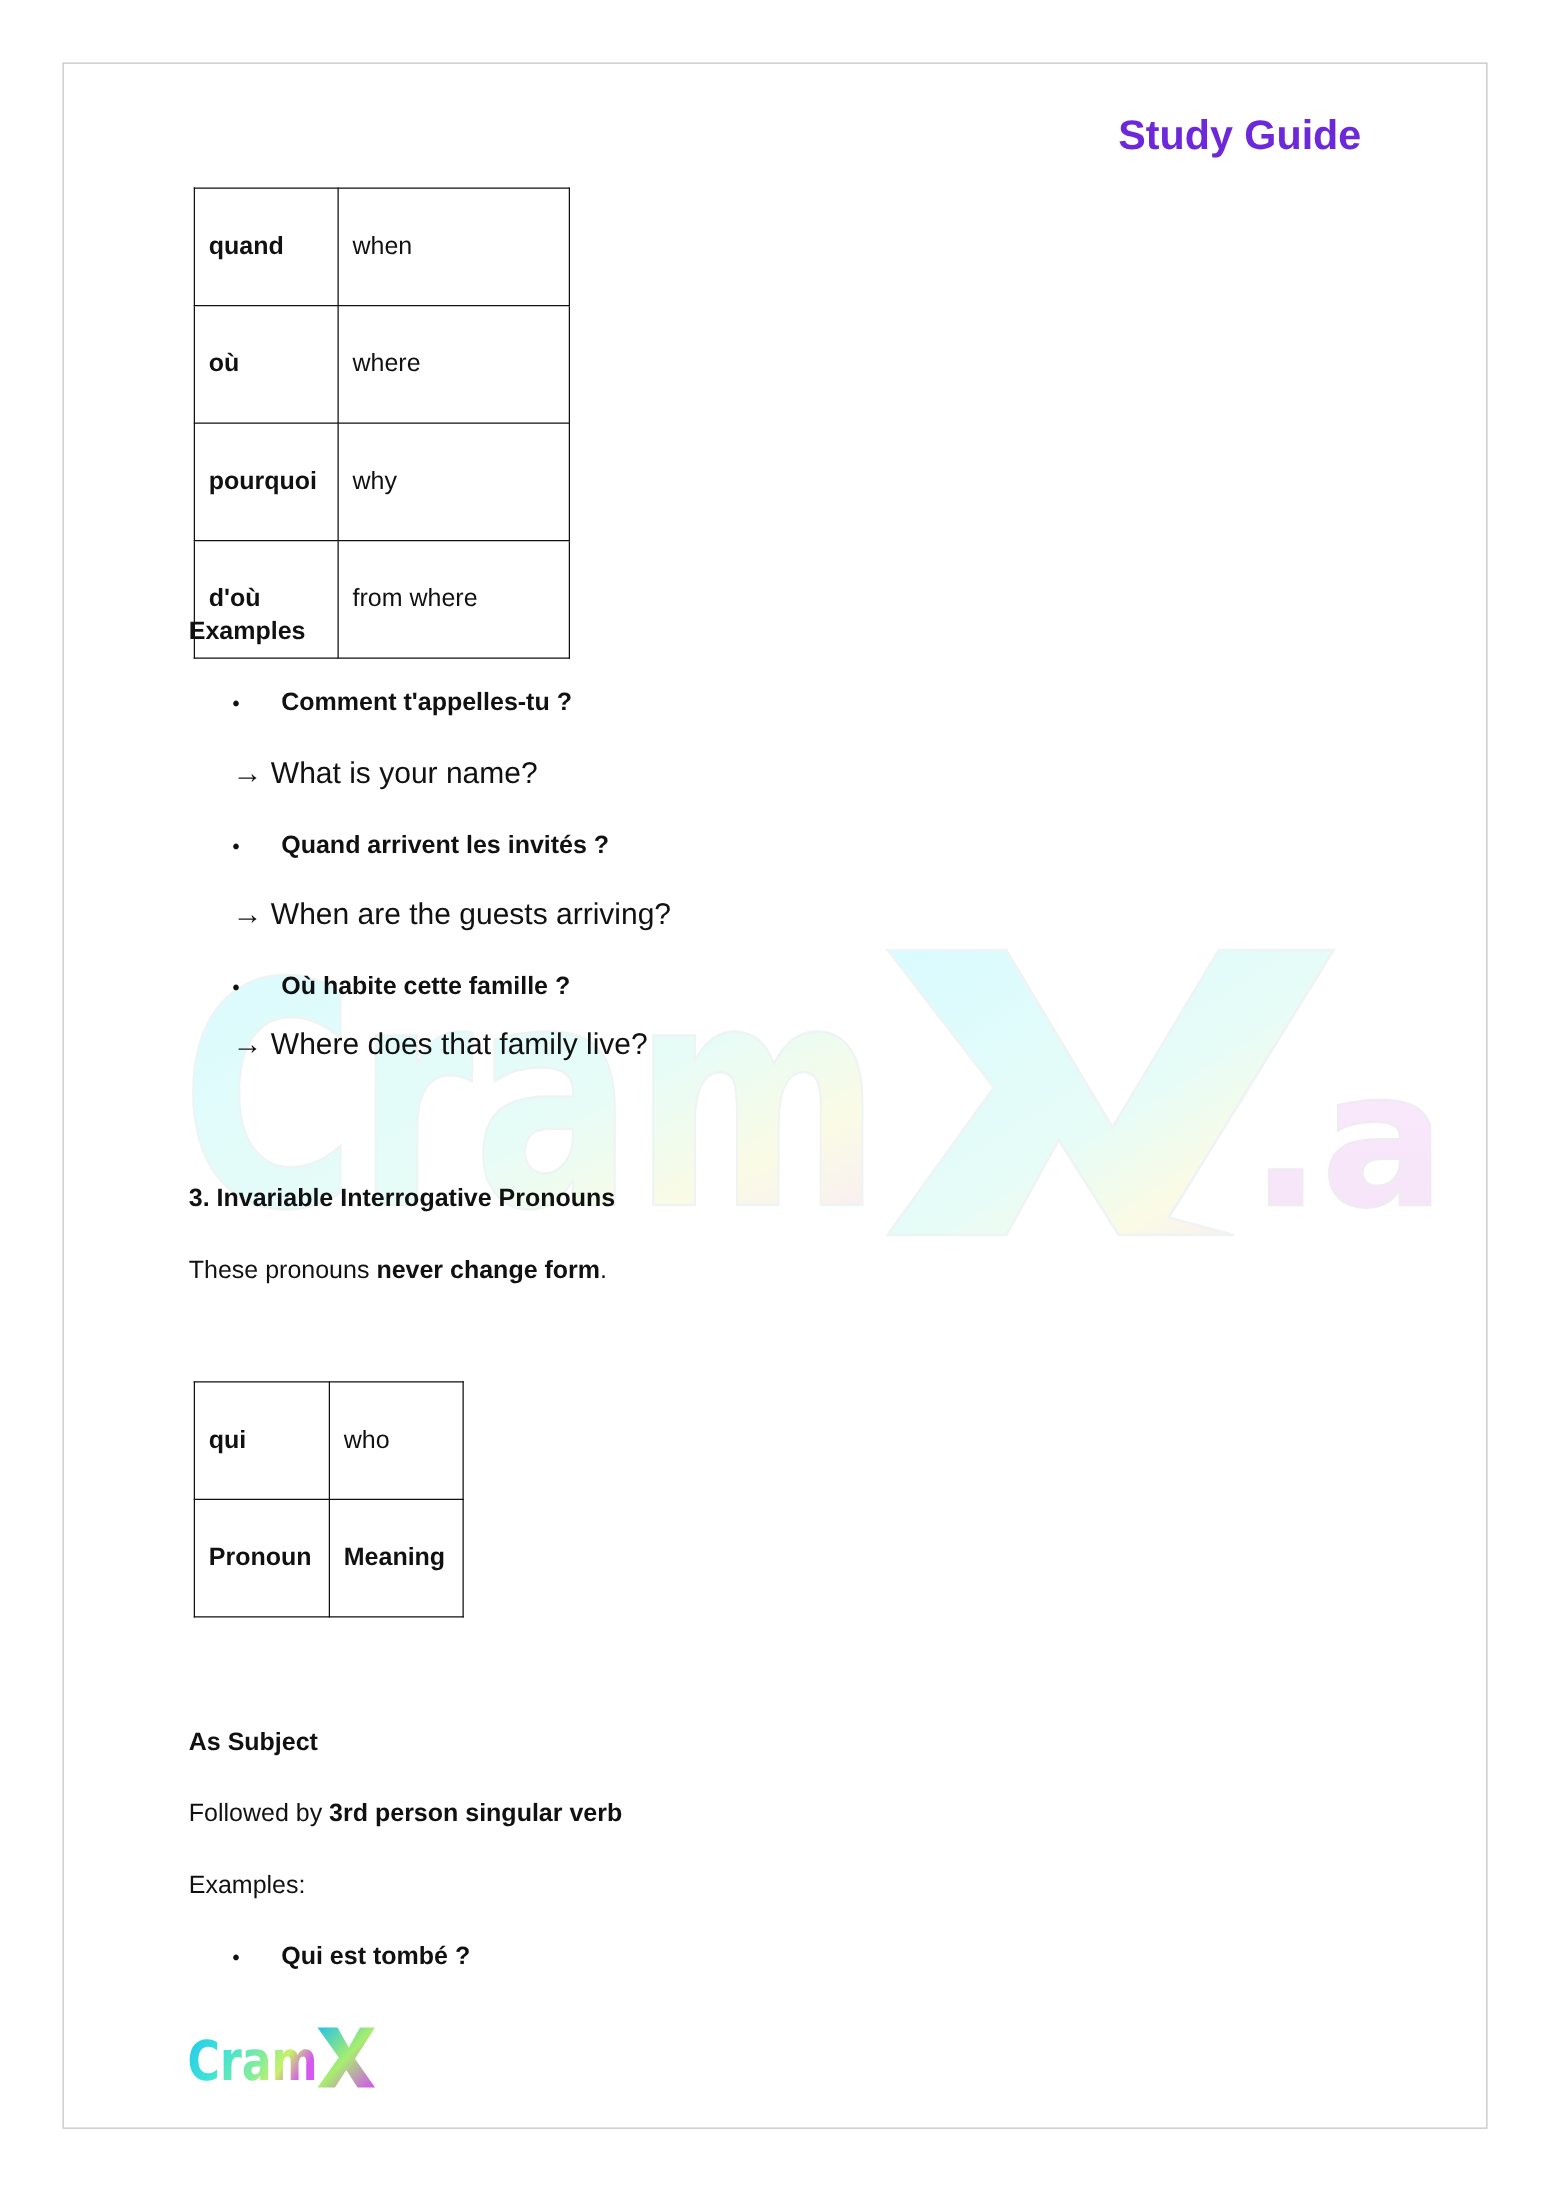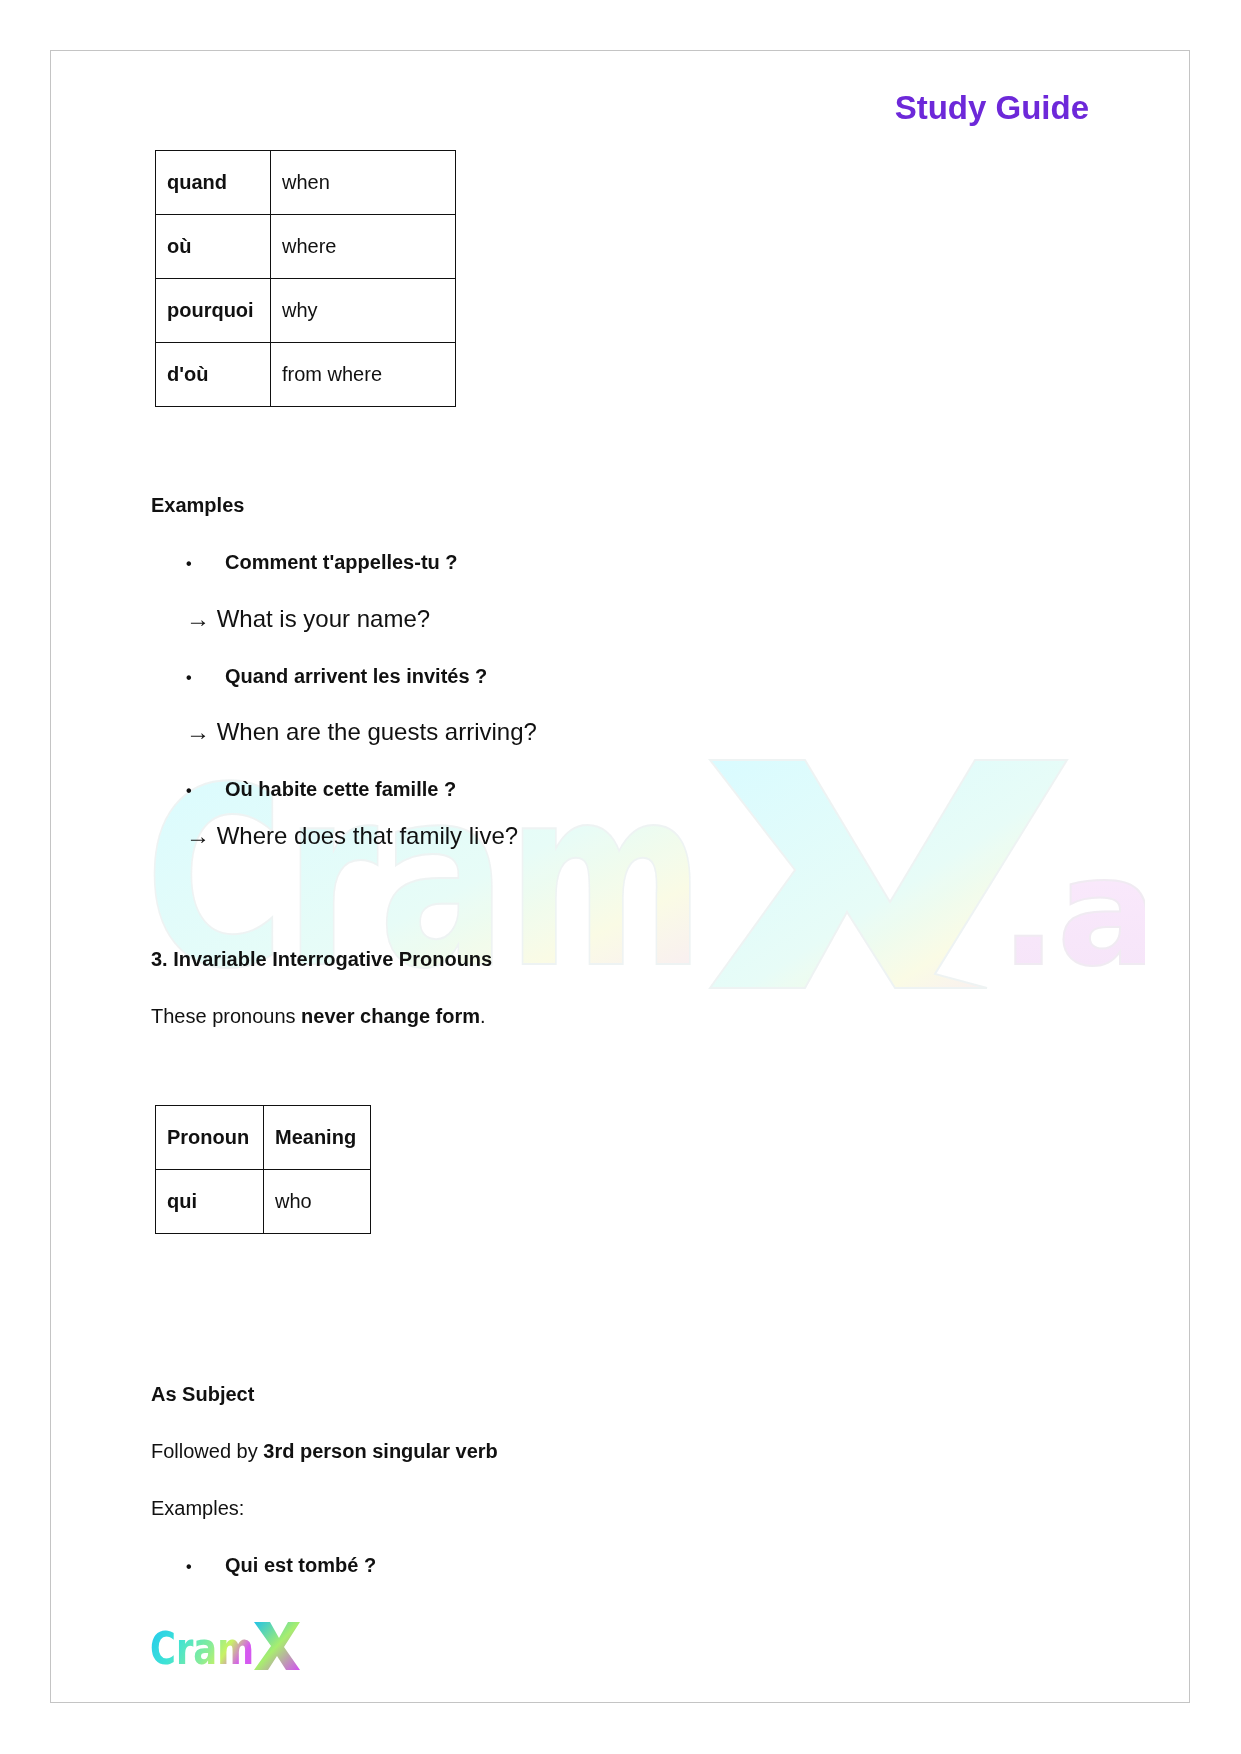--- a/index.html
+++ b/index.html
@@ -63,21 +63,21 @@
       white-space: nowrap;
     }
     table.grid {
       position: absolute;
       border-collapse: collapse;
       font-size: 20px;
     }
     table.grid td {
       border: 1.5px solid #111111;
       height: 63px;
-      padding: 0 11px;
+      padding: 15px 11px;
       vertical-align: middle;
       white-space: nowrap;
     }
     table.grid td.key { font-weight: bold; }
     #t1 { left: 155px; top: 150px; }
     #t1 td.key { width: 92px; }
     #t1 td.val { width: 162px; }
     #t2 { left: 155px; top: 1105px; }
     #t2 td.key { width: 85px; }
     #t2 td.val { width: 84px; }
@@ -171,26 +171,26 @@
   </div>
 
   <div class="line bold" style="top:947px;">3. Invariable Interrogative Pronouns</div>
   <div class="line" style="top:1004px;">
     <span>These pronouns </span><span class="bold">never change form</span><span>.</span>
   </div>
 
   <table class="grid" id="t2">
     <tbody>
       <tr>
+        <td class="key">qui</td>
+        <td class="val">who</td>
+      </tr>
+      <tr>
         <td class="key">Pronoun</td>
         <td class="val bold">Meaning</td>
-      </tr>
-      <tr>
-        <td class="key">qui</td>
-        <td class="val">who</td>
       </tr>
     </tbody>
   </table>
 
   <div class="line bold" style="top:1382px;">As Subject</div>
   <div class="line" style="top:1439px;">
     <span>Followed by </span><span class="bold">3rd person singular verb</span>
   </div>
   <div class="line" style="top:1496px;">Examples:</div>
   <div class="bullet-row bold" style="top:1553px;">

